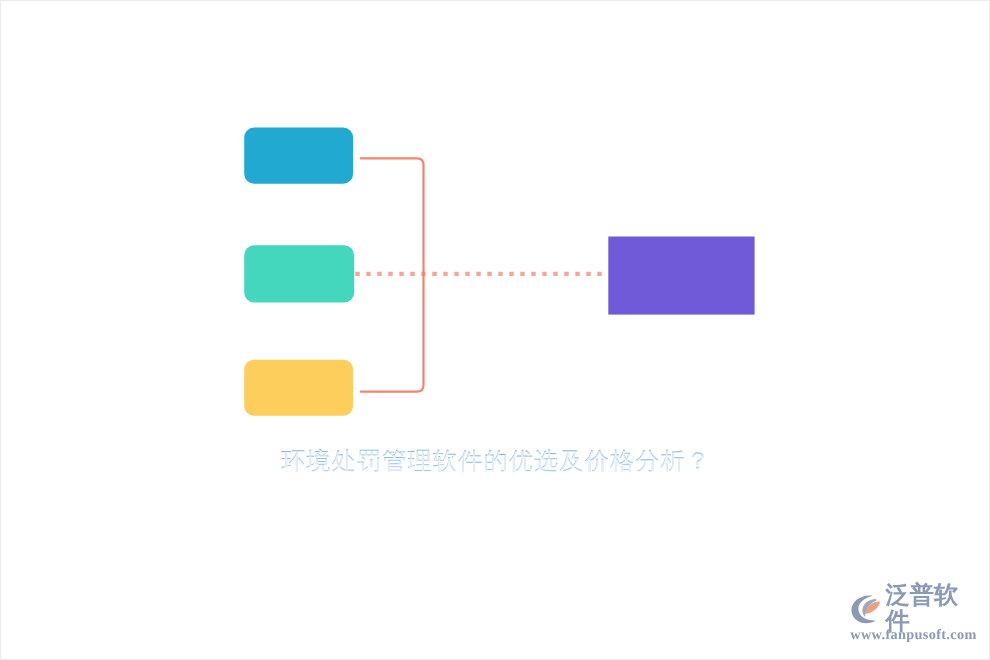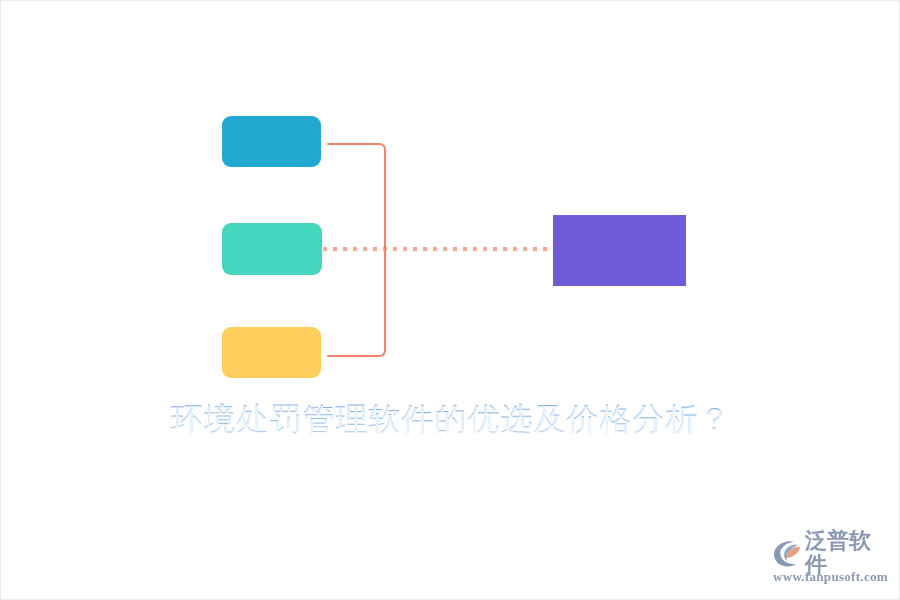--- a/index.html
+++ b/index.html
@@ -44,21 +44,21 @@
   }
 
   
   .caption {
     position: absolute;
     left: 0;
     top: 396px;
     width: 900px;
     text-align: center;
     font-family: "Liberation Serif", "DejaVu Serif", serif;
-    font-size: 32px;
+    font-size: 22px;
     line-height: 44px;
     letter-spacing: 1px;
     font-weight: 400;
     color: #7fadde;
     background: linear-gradient(180deg, #6fa4de 0%, #84b5e6 55%, #b9d4ef 100%);
     -webkit-background-clip: text;
     background-clip: text;
     -webkit-text-fill-color: transparent;
     text-shadow: 0 1px 1px rgba(255,255,255,0.9);
     white-space: nowrap;

